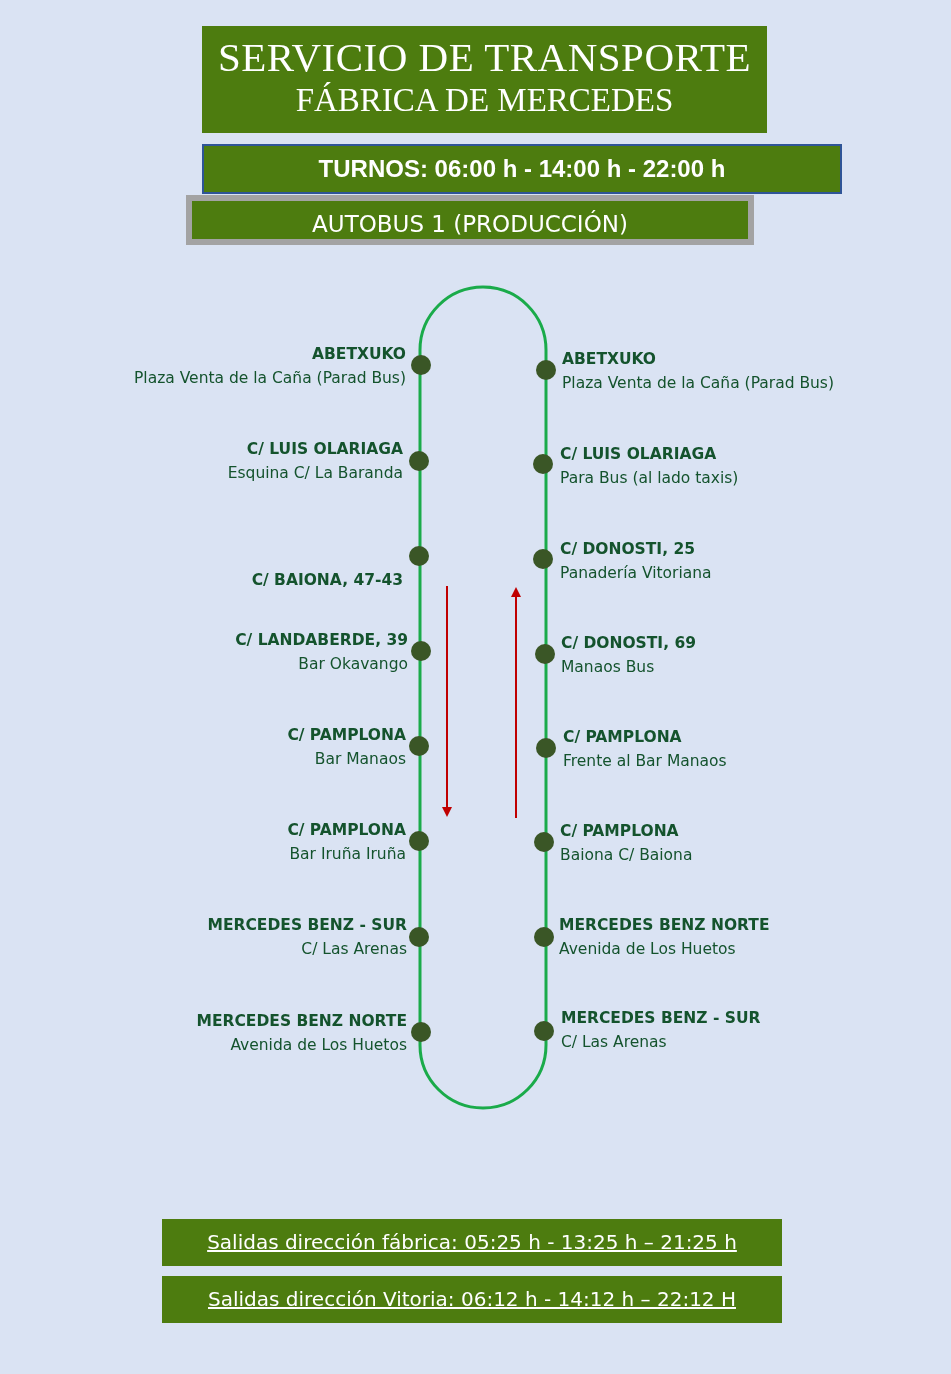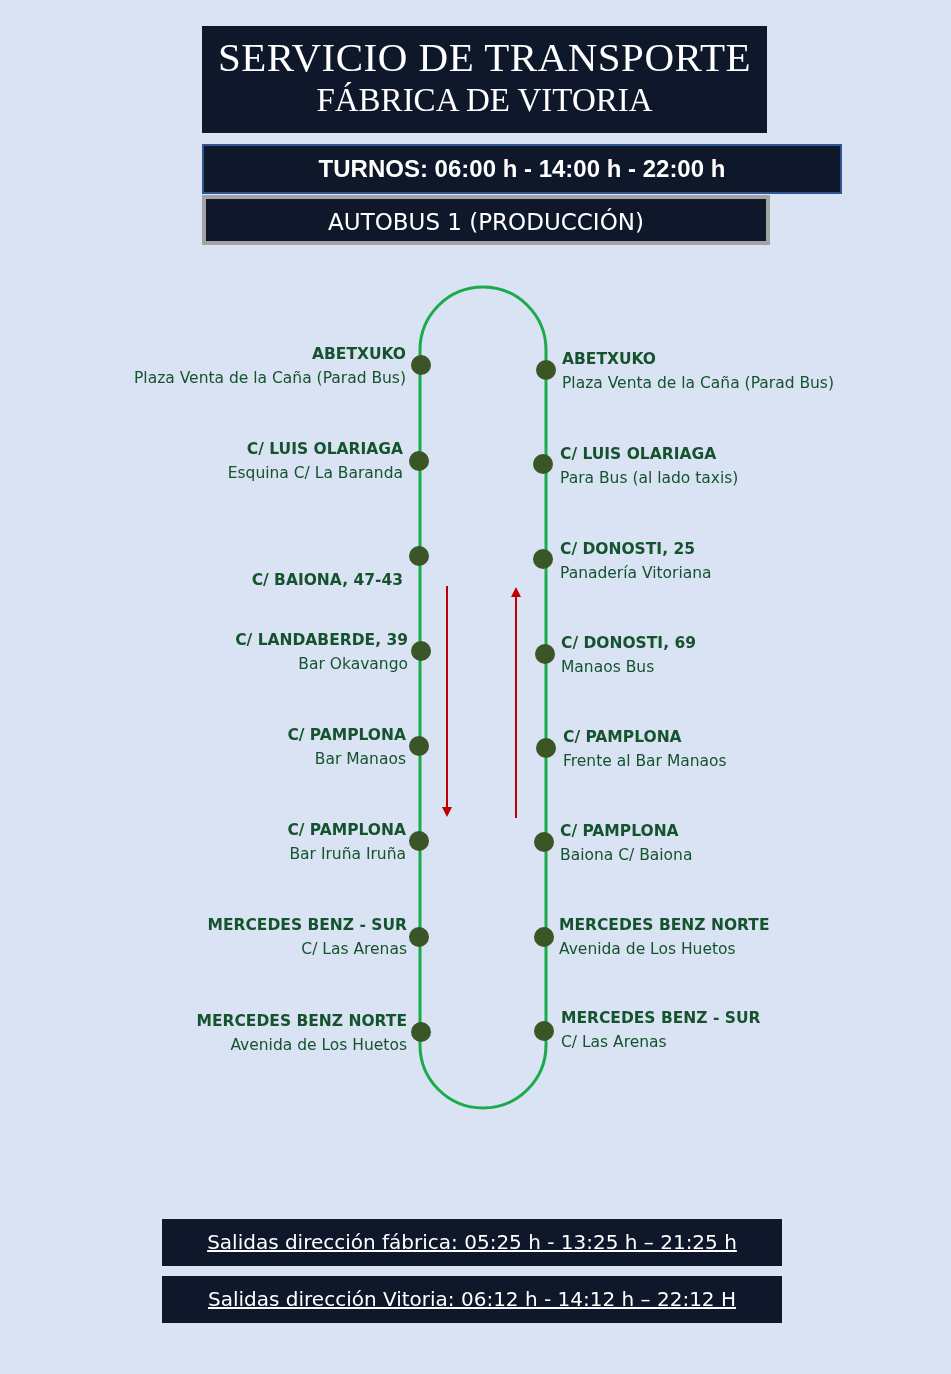--- a/index.html
+++ b/index.html
@@ -5,41 +5,41 @@
   html, body { margin: 0; padding: 0; }
   body {
     width: 951px; height: 1374px;
     background: #dae3f3;
     position: relative;
     overflow: hidden;
     font-family: "DejaVu Sans", "Liberation Sans", sans-serif;
   }
   .box {
     position: absolute;
-    background: #0f172a;
+    background: #4d7c0f;
     color: #ffffff;
     text-align: center;
     box-sizing: border-box;
   }
   .title-box {
     left: 202px; top: 26px; width: 565px; height: 107px;
     font-family: "Liberation Serif", "DejaVu Serif", serif;
     padding-top: 8px;
   }
   .title-line1 { font-size: 41px; line-height: 46px; letter-spacing: 0.5px; }
   .title-line2 { font-size: 33px; line-height: 40px; }
   .turnos-box {
     left: 202px; top: 144px; width: 640px; height: 50px;
     border: 2px solid #2f5597;
     font-size: 24px; font-weight: bold; line-height: 46px;
     font-family: "Liberation Sans", "DejaVu Sans", sans-serif;
   }
   .bus-box {
-    left: 202px; top: 195px; width: 568px; height: 50px;
-    border: 4px solid #a3a3a3;
+    left: 186px; top: 195px; width: 568px; height: 50px;
+    border: 6px solid #a3a3a3;
     font-size: 23px; line-height: 46px;
     font-family: "DejaVu Sans", sans-serif;
     font-weight: normal;
   }
   .dep-box {
     left: 162px; width: 620px; height: 47px;
     font-size: 20px; line-height: 47px; text-decoration: underline;
   }
   .dep1 { top: 1219px; }
   .dep2 { top: 1276px; }
@@ -55,21 +55,21 @@
   }
   .stop .name { font-weight: bold; }
   .stop.left { text-align: right; }
   .stop.right { text-align: left; }
 </style>
 </head>
 <body>
 
 <div class="box title-box">
   <div class="title-line1">SERVICIO DE TRANSPORTE</div>
-  <div class="title-line2">FÁBRICA DE VITORIA</div>
+  <div class="title-line2">FÁBRICA DE MERCEDES</div>
 </div>
 <div class="box turnos-box">TURNOS:  06:00 h - 14:00 h -  22:00 h</div>
 <div class="box bus-box">AUTOBUS 1 (PRODUCCIÓN)</div>
 
 <svg class="route" width="951" height="1374">
   <defs>
     <marker id="arrowhead" markerWidth="10" markerHeight="10" refX="5" refY="5" orient="auto" markerUnits="userSpaceOnUse">
       <path d="M0,0 L10,5 L0,10 z" fill="#c00000"></path>
     </marker>
   </defs>

